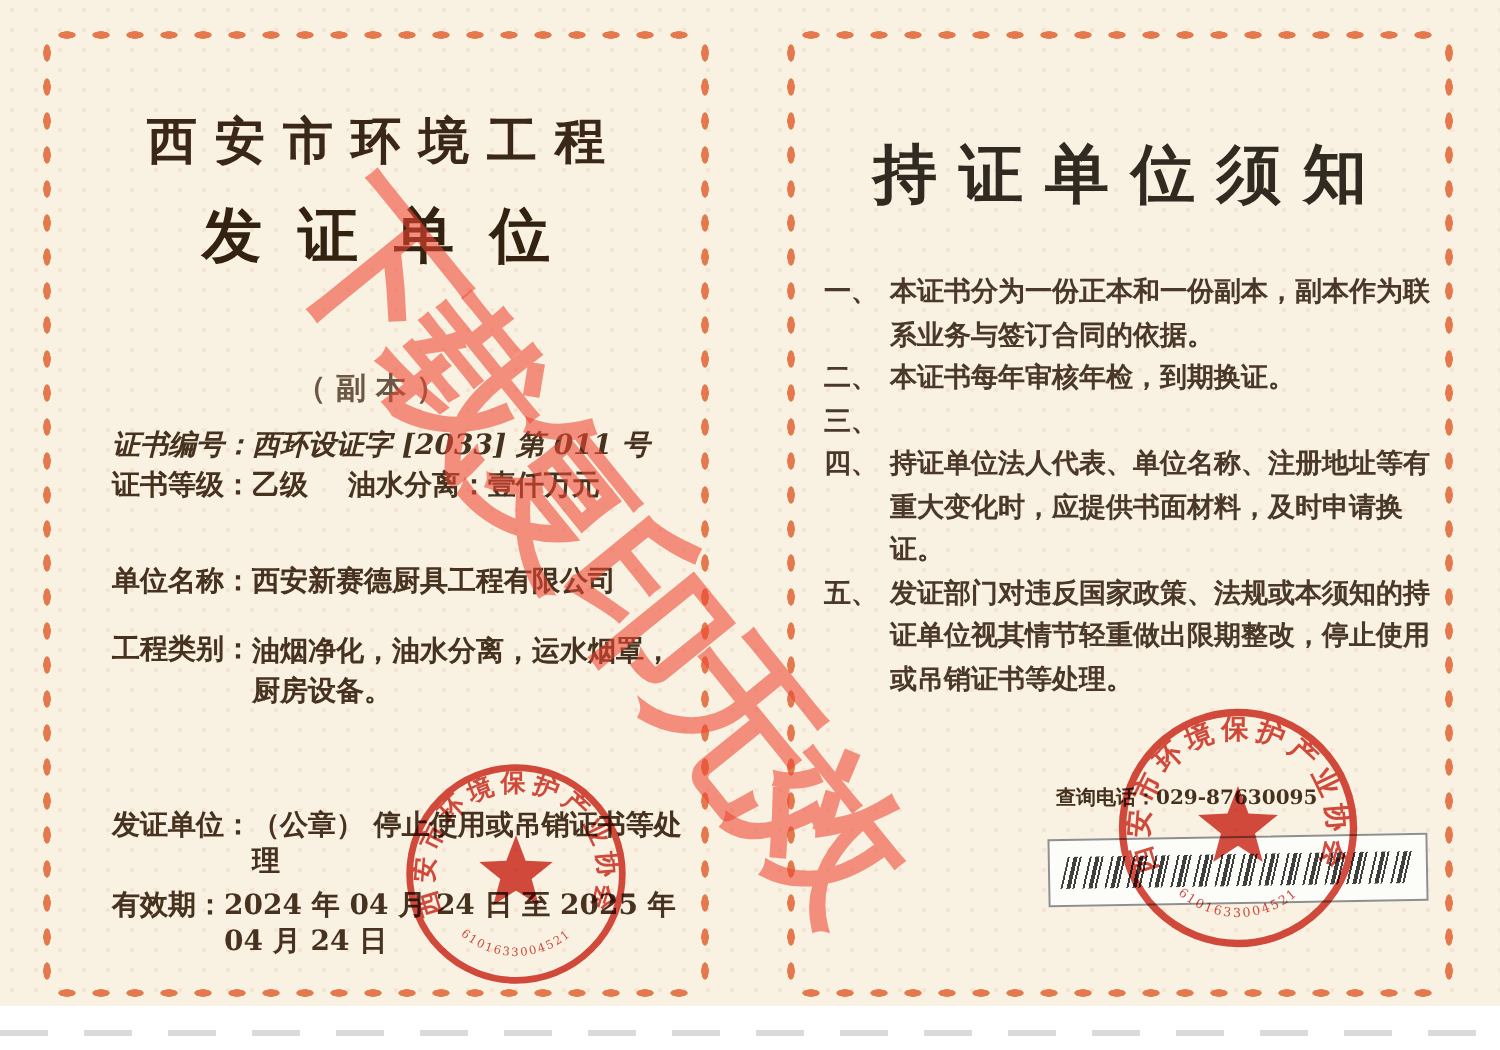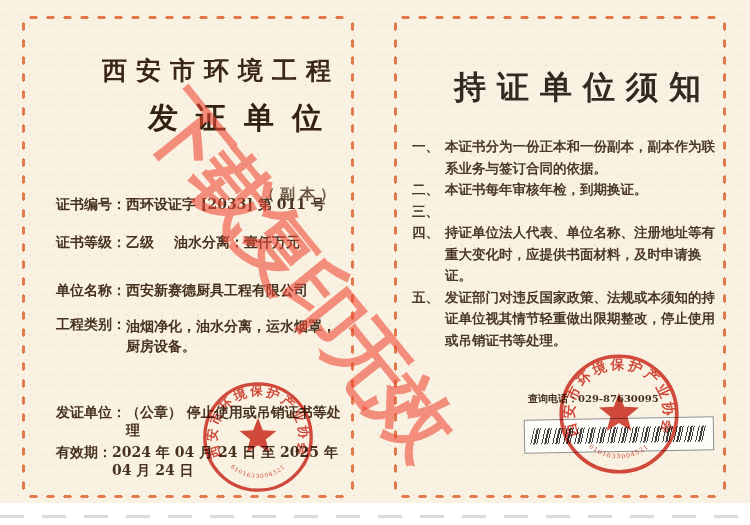--- a/index.html
+++ b/index.html
@@ -18,31 +18,31 @@
       background-size:17px 7px;background-repeat:repeat-x;}
   .et{top:0;}
   .eb{bottom:0;}
   .ev{top:4px;bottom:4px;width:7px;
       background-image:radial-gradient(ellipse 3px 7px at center,#e5794e 58%,rgba(229,121,78,0) 66%);
       background-size:7px 17px;background-repeat:repeat-y;}
   .el{left:0;}
   .er{right:0;}
 
   .abs{position:absolute;}
-  .ctr{left:0;right:16px;text-align:right;}
+  .ctr{left:0;right:0;text-align:center;}
 
   .title1{top:40px;font-size:25px;font-weight:bold;letter-spacing:9px;padding-left:9px;color:#3a2718;}
   .title2{top:84px;font-size:30px;font-weight:bold;letter-spacing:18px;padding-left:18px;color:#33220f;}
   .subtitle{top:132px;font-size:15px;letter-spacing:5px;color:#6b5743;font-weight:bold;margin-top:39px;}
 
   .field{position:absolute;left:36px;right:10px;font-size:14px;font-weight:bold;color:#46321f;
          display:flex;align-items:flex-start;}
   .flabel{white-space:nowrap;}
   .fvalue{white-space:normal;}
-  .f-certno{top:182px;}
+  .f-certno{top:200px;font-style:italic;}
   .f-grade{top:220px;}
   .f-company{top:268px;}
   .f-category{top:302px;}
   .f-category .fvalue{max-width:246px;line-height:20px;}
   .f-issuer{top:390px;}
   .f-validity{top:430px;}
   .gap{display:inline-block;width:20px;}
 
   .rtitle{top:52px;font-size:32px;font-weight:bold;letter-spacing:11px;padding-left:11px;color:#312a20;}
   .notices{position:absolute;left:20px;right:10px;top:122px;}

